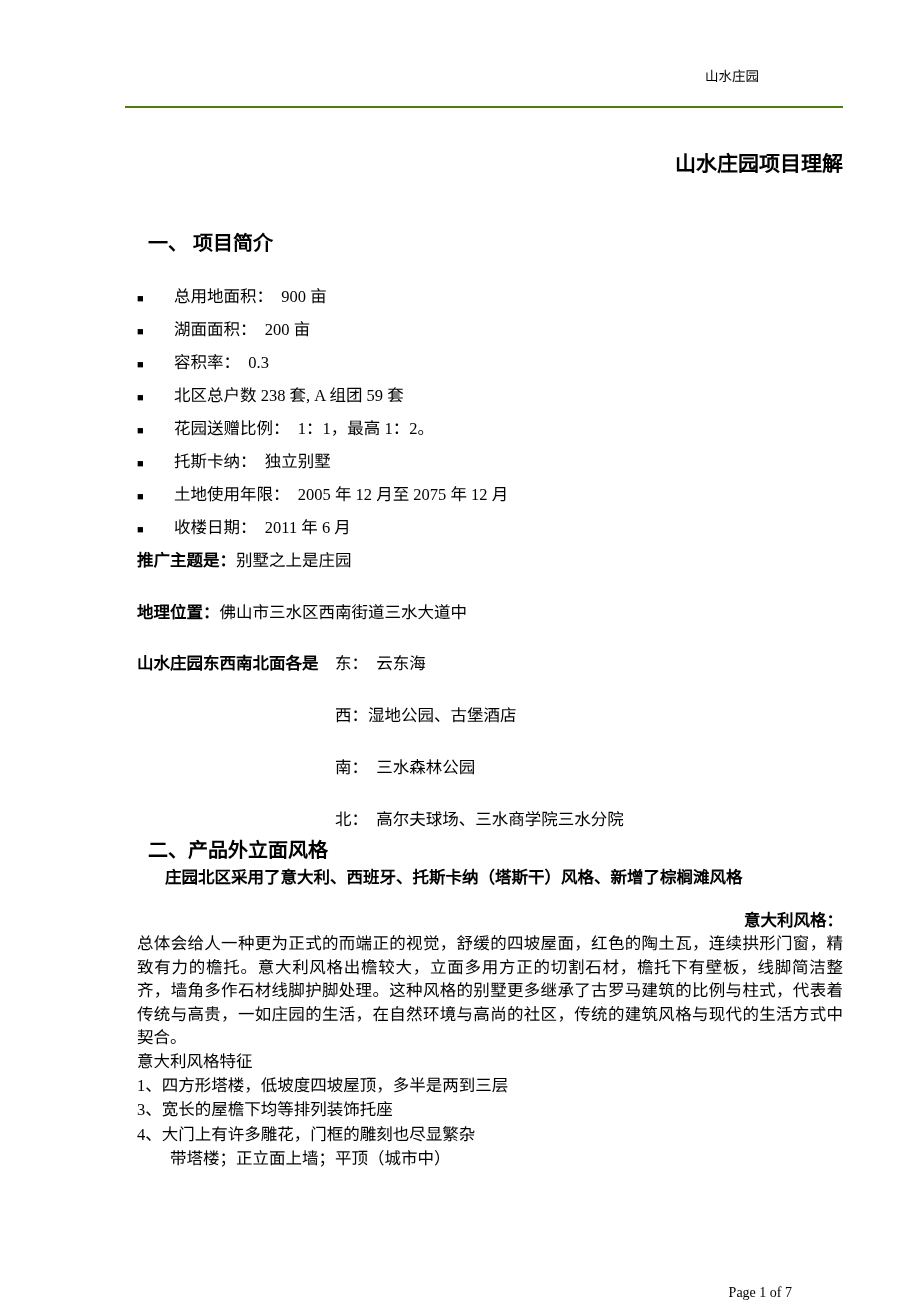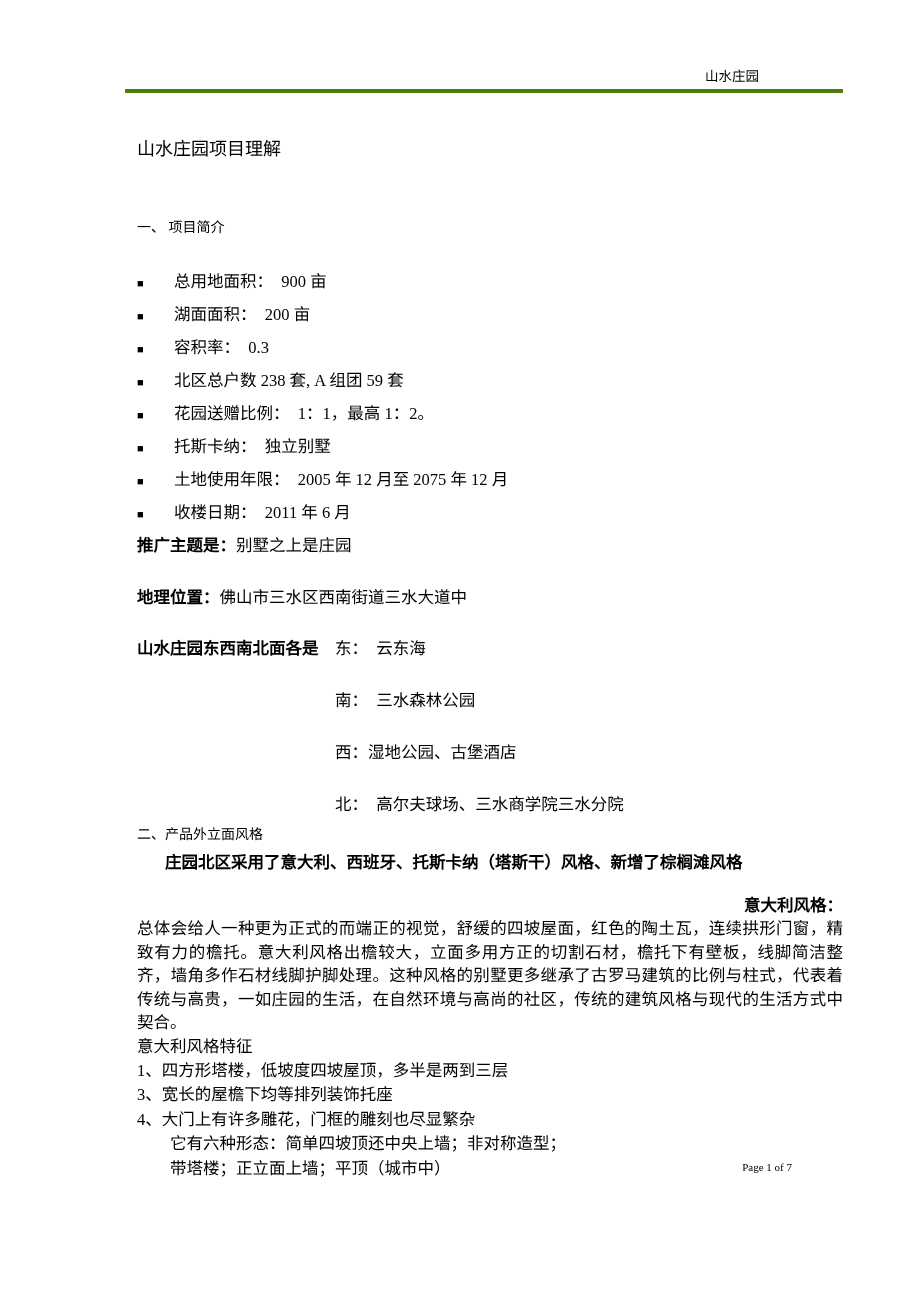--- a/index.html
+++ b/index.html
@@ -12,44 +12,45 @@
     color: #000000;
     font-family: "Liberation Serif", "DejaVu Serif", serif;
     font-size: 16.5px;
   }
   [data-bind] { white-space: pre-wrap; }
 
   .page { padding: 66px 77px 0 137px; }
 
   .header {
     margin-left: -12px;
-    border-bottom: 4px solid #4d7c0f;
-    padding-bottom: 3px;
+    border-bottom: 2px solid #4d7c0f;
+    padding-bottom: 20px;
     text-align: right;
     text-decoration: underline;
   }
   .running-title {
     display: inline-block;
     font-size: 13.5px;
     padding-right: 84px;
     line-height: 18px;
   }
 
   .title {
     margin-top: 38px;
-    text-align: left;
-    font-size: 18px;
-    font-weight: normal;
+    text-align: right;
+    font-size: 21px;
+    font-weight: bold;
     line-height: 36px;
   }
 
   .section-heading {
-    font-size: 14px;
-    font-weight: normal;
+    font-size: 20px;
+    font-weight: bold;
     line-height: 26px;
+    margin-left: 11px;
   }
   .s1-heading { margin-top: 48px; }
 
   .bullet-list {
     list-style: none;
     margin-top: 30px;
   }
   .bullet-list li {
     display: flex;
     align-items: baseline;
@@ -88,23 +89,23 @@
   .italy-para {
     line-height: 23.5px;
     text-align: justify;
   }
   .features-title { line-height: 24px; }
   .feature-item { line-height: 24.5px; }
   .feature-sub { margin-left: 33px; line-height: 24.5px; }
 
   .footer {
     position: absolute;
-    top: 1158px;
+    top: 1284px;
     right: 128px;
-    font-size: 11px;
+    font-size: 14px;
     line-height: 18px;
   }
 </style>
 </head>
 <body>
 
 <div class="page">
 
   <div class="header">
     <span class="running-title" data-bind="header.running_title">山水庄园</span>
@@ -154,35 +155,34 @@
   </div>
 
   <div class="labeled-line location-line">
     <span class="bold" data-bind="section1.location_label">地理位置：</span><span data-bind="section1.location_value">佛山市三水区西南街道三水大道中</span>
   </div>
 
   <div class="directions">
     <div class="dir-first">
       <span class="dir-label" data-bind="section1.directions_label">山水庄园东西南北面各是</span><span data-bind="section1.directions.0">东：  云东海</span>
     </div>
+    <div class="dir-rest" data-bind="section1.directions.2">西：湿地公园、古堡酒店</div>
     <div class="dir-rest" data-bind="section1.directions.1">南：  三水森林公园</div>
-    <div class="dir-rest" data-bind="section1.directions.2">西：湿地公园、古堡酒店</div>
     <div class="dir-rest" data-bind="section1.directions.3">北：  高尔夫球场、三水商学院三水分院</div>
   </div>
 
   <div class="section-heading s2-heading" data-bind="section2.heading">二、产品外立面风格</div>
   <div class="s2-sub" data-bind="section2.subheading">庄园北区采用了意大利、西班牙、托斯卡纳（塔斯干）风格、新增了棕榈滩风格</div>
 
   <div class="italy-label" data-bind="section2.italian_label">意大利风格：</div>
   <div class="italy-para" data-bind="section2.italian_paragraph">总体会给人一种更为正式的而端正的视觉，舒缓的四坡屋面，红色的陶土瓦，连续拱形门窗，精致有力的檐托。意大利风格出檐较大，立面多用方正的切割石材，檐托下有壁板，线脚简洁整齐，墙角多作石材线脚护脚处理。这种风格的别墅更多继承了古罗马建筑的比例与柱式，代表着传统与高贵，一如庄园的生活，在自然环境与高尚的社区，传统的建筑风格与现代的生活方式中契合。</div>
 
   <div class="features-title" data-bind="section2.features_title">意大利风格特征</div>
   <div class="feature-item" data-bind="section2.features.0">1、四方形塔楼，低坡度四坡屋顶，多半是两到三层</div>
   <div class="feature-item" data-bind="section2.features.2">3、宽长的屋檐下均等排列装饰托座</div>
   <div class="feature-item" data-bind="section2.features.3">4、大门上有许多雕花，门框的雕刻也尽显繁杂</div>
-  <div class="feature-sub" data-bind="section2.feature_sub.0">它有六种形态：简单四坡顶还中央上墙；非对称造型；</div>
   <div class="feature-sub" data-bind="section2.feature_sub.1">带塔楼；正立面上墙；平顶（城市中）</div>
 
 </div>
 
 <div class="footer">
   <span data-bind="footer.page_number">Page 1 of 7</span>
 </div>
 
 </body></html>

